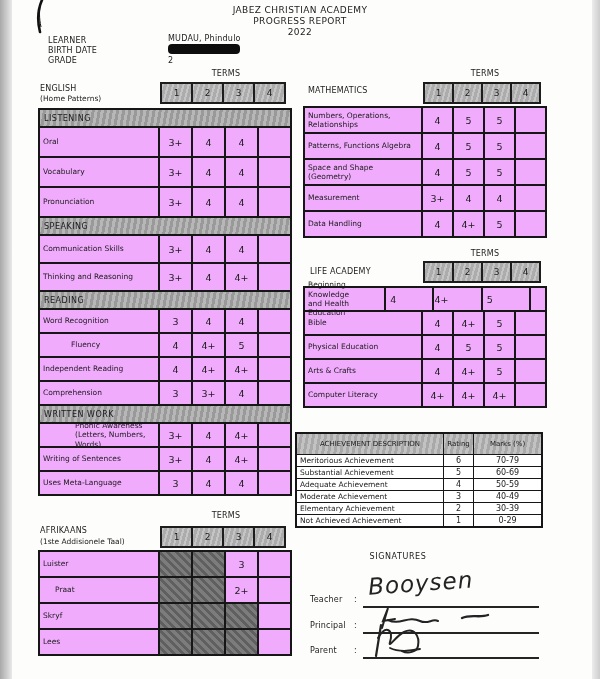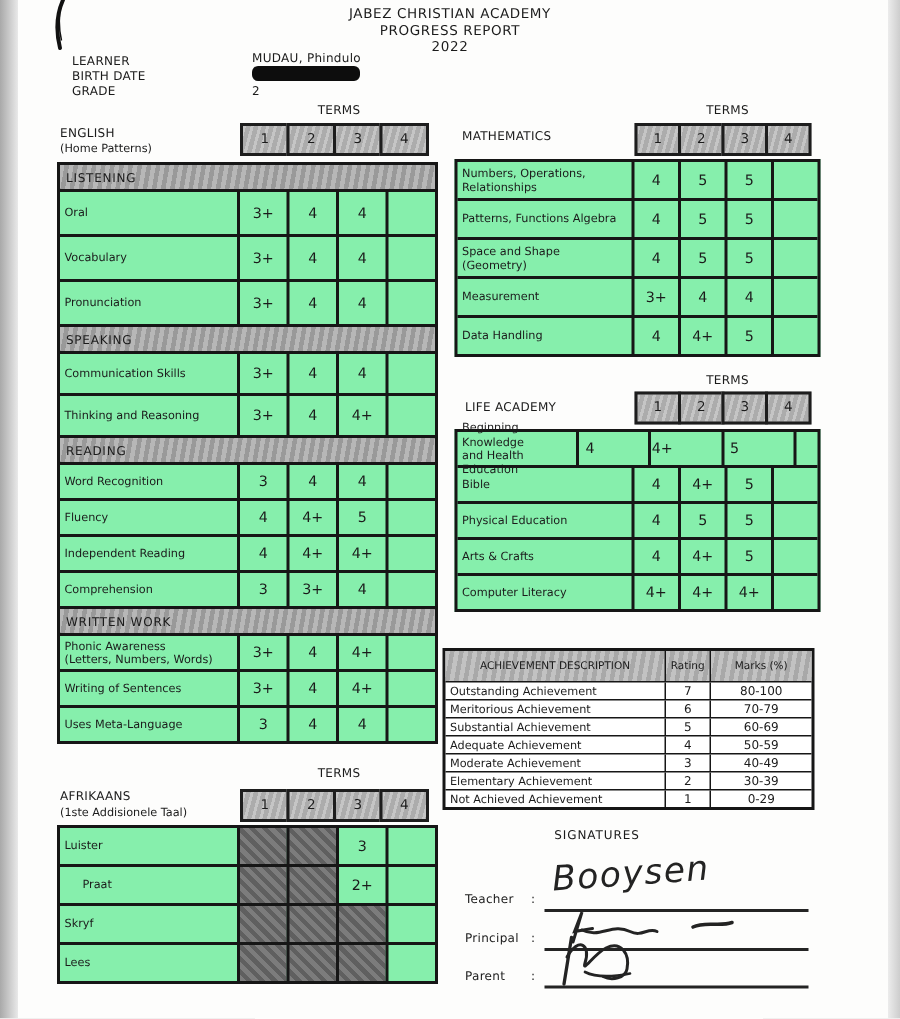--- a/index.html
+++ b/index.html
@@ -13,21 +13,21 @@
   .lab{font-size:8px;letter-spacing:.2px;}
   .small{font-size:7.5px;}
   .redact{background:#0d0d0d;border-radius:4px;}
   
   .termcells{display:flex;}
   .thcell{width:33px;height:22px;background:#b5b5b5;border:2px solid #1d1d1d;margin-right:-2px;
           box-sizing:border-box;display:flex;align-items:center;justify-content:center;font-size:9px;
           background-image:repeating-linear-gradient(105deg,rgba(255,255,255,.22) 0 2px,rgba(0,0,0,.05) 2px 5px);}
   .w31 .thcell{width:31px;}
   
-  .subject-table{border:2px solid #161616;box-sizing:border-box;background:#86efac;}
+  .subject-table{border:2px solid #161616;box-sizing:border-box;background:#f0abfc;}
   .subject-table>div+div{border-top:2px solid #161616;}
   .secbar{height:16px;background:#a5a5a5;display:flex;align-items:center;padding-left:4px;
           font-size:8px;letter-spacing:.5px;
           background-image:repeating-linear-gradient(100deg,rgba(255,255,255,.2) 0 3px,rgba(0,0,0,.07) 3px 6px);}
   .trow{display:flex;}
   .tlabel{flex:1;padding:1px 3px;font-size:7.5px;display:flex;flex-direction:column;justify-content:center;line-height:1.25;}
   .tcell{width:33px;border-left:2px solid #161616;display:flex;align-items:center;justify-content:center;
          font-size:9.5px;box-sizing:border-box;}
   .w31c .tcell{width:31px;}
   .tcell.shaded{background:#6f6f6f;
@@ -132,21 +132,21 @@
       <div class="secbar">READING</div>
       <div class="trow" style="height: 22px;">
         <div class="tlabel">
           <span>Word Recognition</span>
         </div>
         <div class="tcell">3</div>
         <div class="tcell">4</div>
         <div class="tcell">4</div>
         <div class="tcell"></div>
       </div>
-      <div class="trow" style="height: 22px;">
+      <div class="trow" style="height: 22px; padding-left: 28px;">
         <div class="tlabel">
           <span>Fluency</span>
         </div>
         <div class="tcell">4</div>
         <div class="tcell">4+</div>
         <div class="tcell">5</div>
         <div class="tcell"></div>
       </div>
       <div class="trow" style="height: 22px;">
         <div class="tlabel">
@@ -160,21 +160,21 @@
       <div class="trow" style="height: 22px;">
         <div class="tlabel">
           <span>Comprehension</span>
         </div>
         <div class="tcell">3</div>
         <div class="tcell">3+</div>
         <div class="tcell">4</div>
         <div class="tcell"></div>
       </div>
       <div class="secbar">WRITTEN WORK</div>
-      <div class="trow" style="height: 22px;">
+      <div class="trow" style="height: 22px; padding-left: 32px;">
         <div class="tlabel">
           <span>Phonic Awareness</span>
           <span>(Letters, Numbers, Words)</span>
         </div>
         <div class="tcell">3+</div>
         <div class="tcell">4</div>
         <div class="tcell">4+</div>
         <div class="tcell"></div>
       </div>
       <div class="trow" style="height: 22px;">
@@ -355,25 +355,20 @@
         <div class="tcell">4+</div>
         <div class="tcell"></div>
       </div>
     </div>
 
   <div class="abs ach" style="left:295px;top:432px;width:248px;" id="ach-body">
       <div class="arow ahead">
         <div class="ac0">ACHIEVEMENT DESCRIPTION</div>
         <div class="ac1">Rating</div>
         <div class="ac2">Marks (%)</div>
-      </div>
-      <div class="arow">
-        <div class="ac0">Outstanding Achievement</div>
-        <div class="ac1">7</div>
-        <div class="ac2">80-100</div>
       </div>
       <div class="arow">
         <div class="ac0">Meritorious Achievement</div>
         <div class="ac1">6</div>
         <div class="ac2">70-79</div>
       </div>
       <div class="arow">
         <div class="ac0">Substantial Achievement</div>
         <div class="ac1">5</div>
         <div class="ac2">60-69</div>

